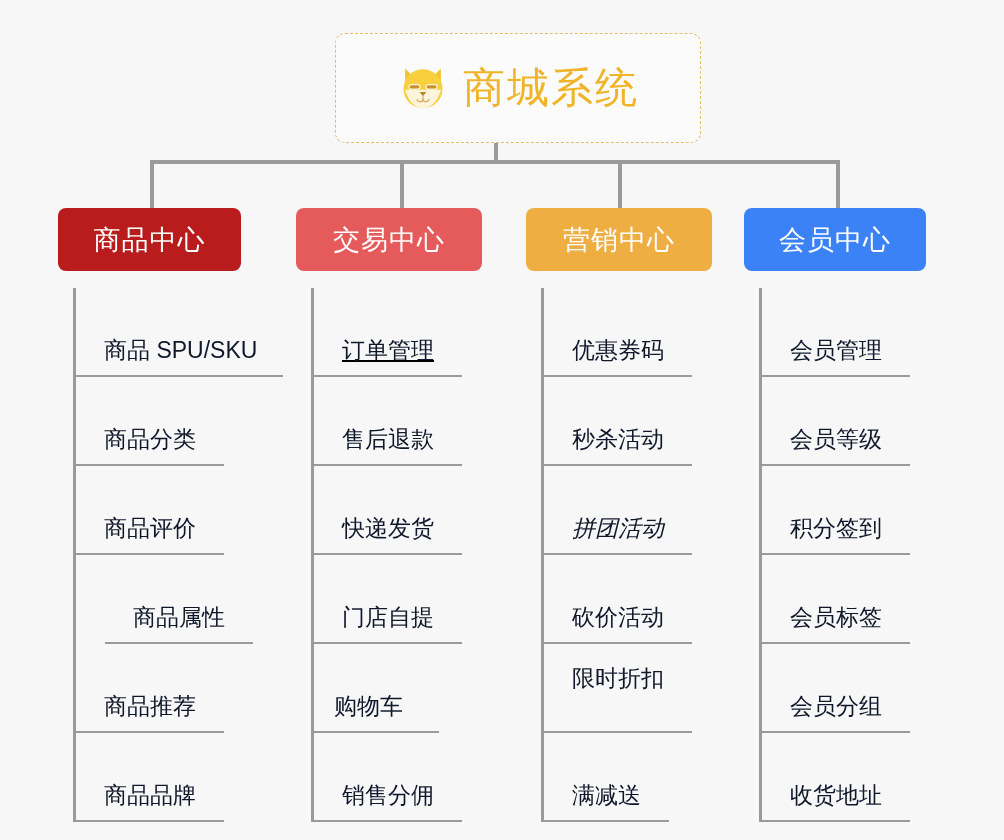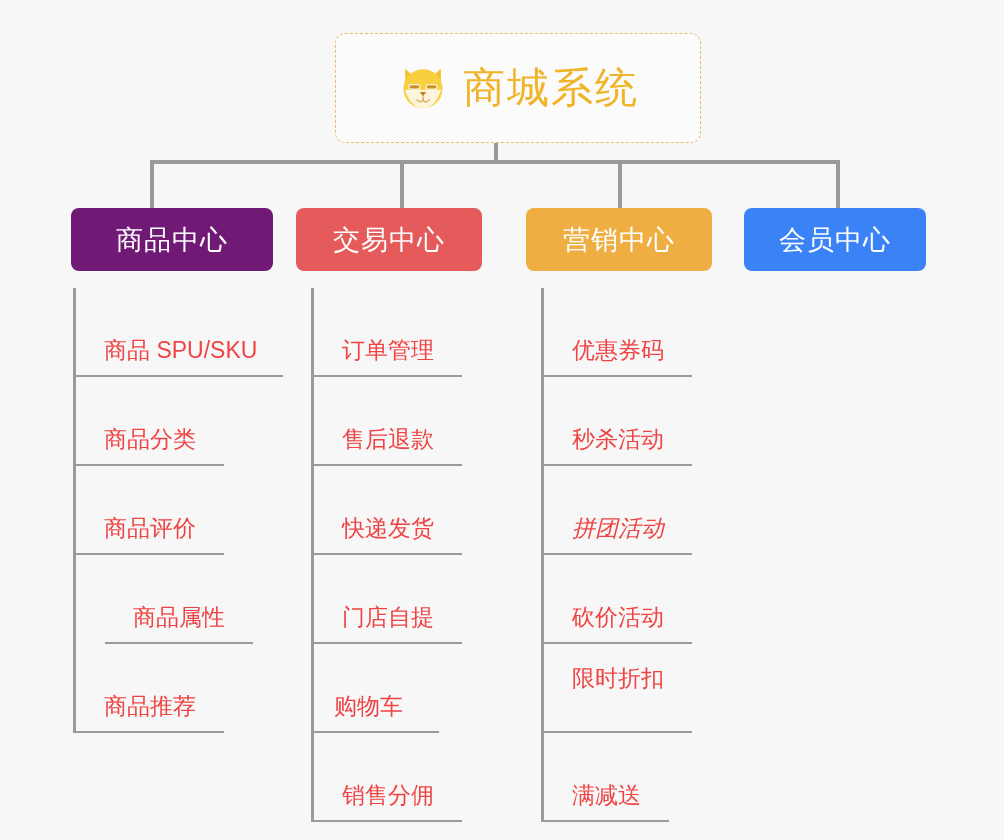--- a/index.html
+++ b/index.html
@@ -95,21 +95,21 @@
     height: 89px;
     display: flex;
     align-items: flex-end;
     padding-left: 28px;
     padding-bottom: 6px;
     border-bottom: 2px solid #9a9a9a;
     margin-left: 3px;
   }
   .leaf-label {
     font-size: 23px;
-    color: #ef4444;
+    color: #0f172a;
     line-height: 1.15;
     white-space: nowrap;
     transform: translateY(-6px);
   }
 </style>
 </head>
 <body>
 
 <div id="mindmap">
 
@@ -138,50 +138,53 @@
   <div class="conn conn-v" style="left:494px; top:143px; width:4px; height:20px;"></div>
 
   <div class="conn conn-h" style="left:150px; top:160px; width:690px; height:4px;"></div>
 
   <div class="conn conn-v" style="left:150px; top:160px; width:4px; height:48px;"></div>
   <div class="conn conn-v" style="left:400px; top:160px; width:4px; height:48px;"></div>
   <div class="conn conn-v" style="left:618px; top:160px; width:4px; height:48px;"></div>
   <div class="conn conn-v" style="left:836px; top:160px; width:4px; height:48px;"></div>
 
   <div class="column" style="left:58px; width:186px;">
-    <div class="cat-header" style="background:#701a75; width:202px;margin-left:13px;">
+    <div class="cat-header" style="background:#b91c1c; width:183px;">
       <span>商品中心</span>
     </div>
     <div class="leaf-wrap">
       <div class="spine"></div>
       <div class="leaf" style="width:207px;">
         <span class="leaf-label">商品 SPU/SKU</span>
       </div>
       <div class="leaf" style="width:148px;padding-left:28px;">
         <span class="leaf-label">商品分类</span>
       </div>
       <div class="leaf" style="width:148px;">
         <span class="leaf-label">商品评价</span>
       </div>
       <div class="leaf" style="width:148px;margin-left:32px;">
         <span class="leaf-label">商品属性</span>
       </div>
       <div class="leaf" style="width:148px;">
         <span class="leaf-label">商品推荐</span>
+      </div>
+      <div class="leaf" style="width:148px;">
+        <span class="leaf-label">商品品牌</span>
       </div>
     </div>
   </div>
 
   <div class="column" style="left:296px; width:186px;">
     <div class="cat-header" style="background:#e55b5b; width:186px;">
       <span>交易中心</span>
     </div>
     <div class="leaf-wrap">
       <div class="spine"></div>
-      <div class="leaf" style="width:148px;">
+      <div class="leaf" style="width:148px;text-decoration:underline;">
         <span class="leaf-label">订单管理</span>
       </div>
       <div class="leaf" style="width:148px;">
         <span class="leaf-label">售后退款</span>
       </div>
       <div class="leaf" style="width:148px;">
         <span class="leaf-label">快递发货</span>
       </div>
       <div class="leaf" style="width:148px;">
         <span class="leaf-label">门店自提</span>
@@ -219,15 +222,36 @@
       <div class="leaf" style="width:125px;">
         <span class="leaf-label">满减送</span>
       </div>
     </div>
   </div>
 
   <div class="column" style="left:744px; width:186px;">
     <div class="cat-header" style="background:#3b82f6; width:182px;">
       <span>会员中心</span>
     </div>
+    <div class="leaf-wrap">
+      <div class="spine"></div>
+      <div class="leaf" style="width:148px;">
+        <span class="leaf-label">会员管理</span>
+      </div>
+      <div class="leaf" style="width:148px;">
+        <span class="leaf-label">会员等级</span>
+      </div>
+      <div class="leaf" style="width:148px;">
+        <span class="leaf-label">积分签到</span>
+      </div>
+      <div class="leaf" style="width:148px;">
+        <span class="leaf-label">会员标签</span>
+      </div>
+      <div class="leaf" style="width:148px;">
+        <span class="leaf-label">会员分组</span>
+      </div>
+      <div class="leaf" style="width:148px;">
+        <span class="leaf-label">收货地址</span>
+      </div>
+    </div>
   </div>
 
 </div>
 
 </body></html>

